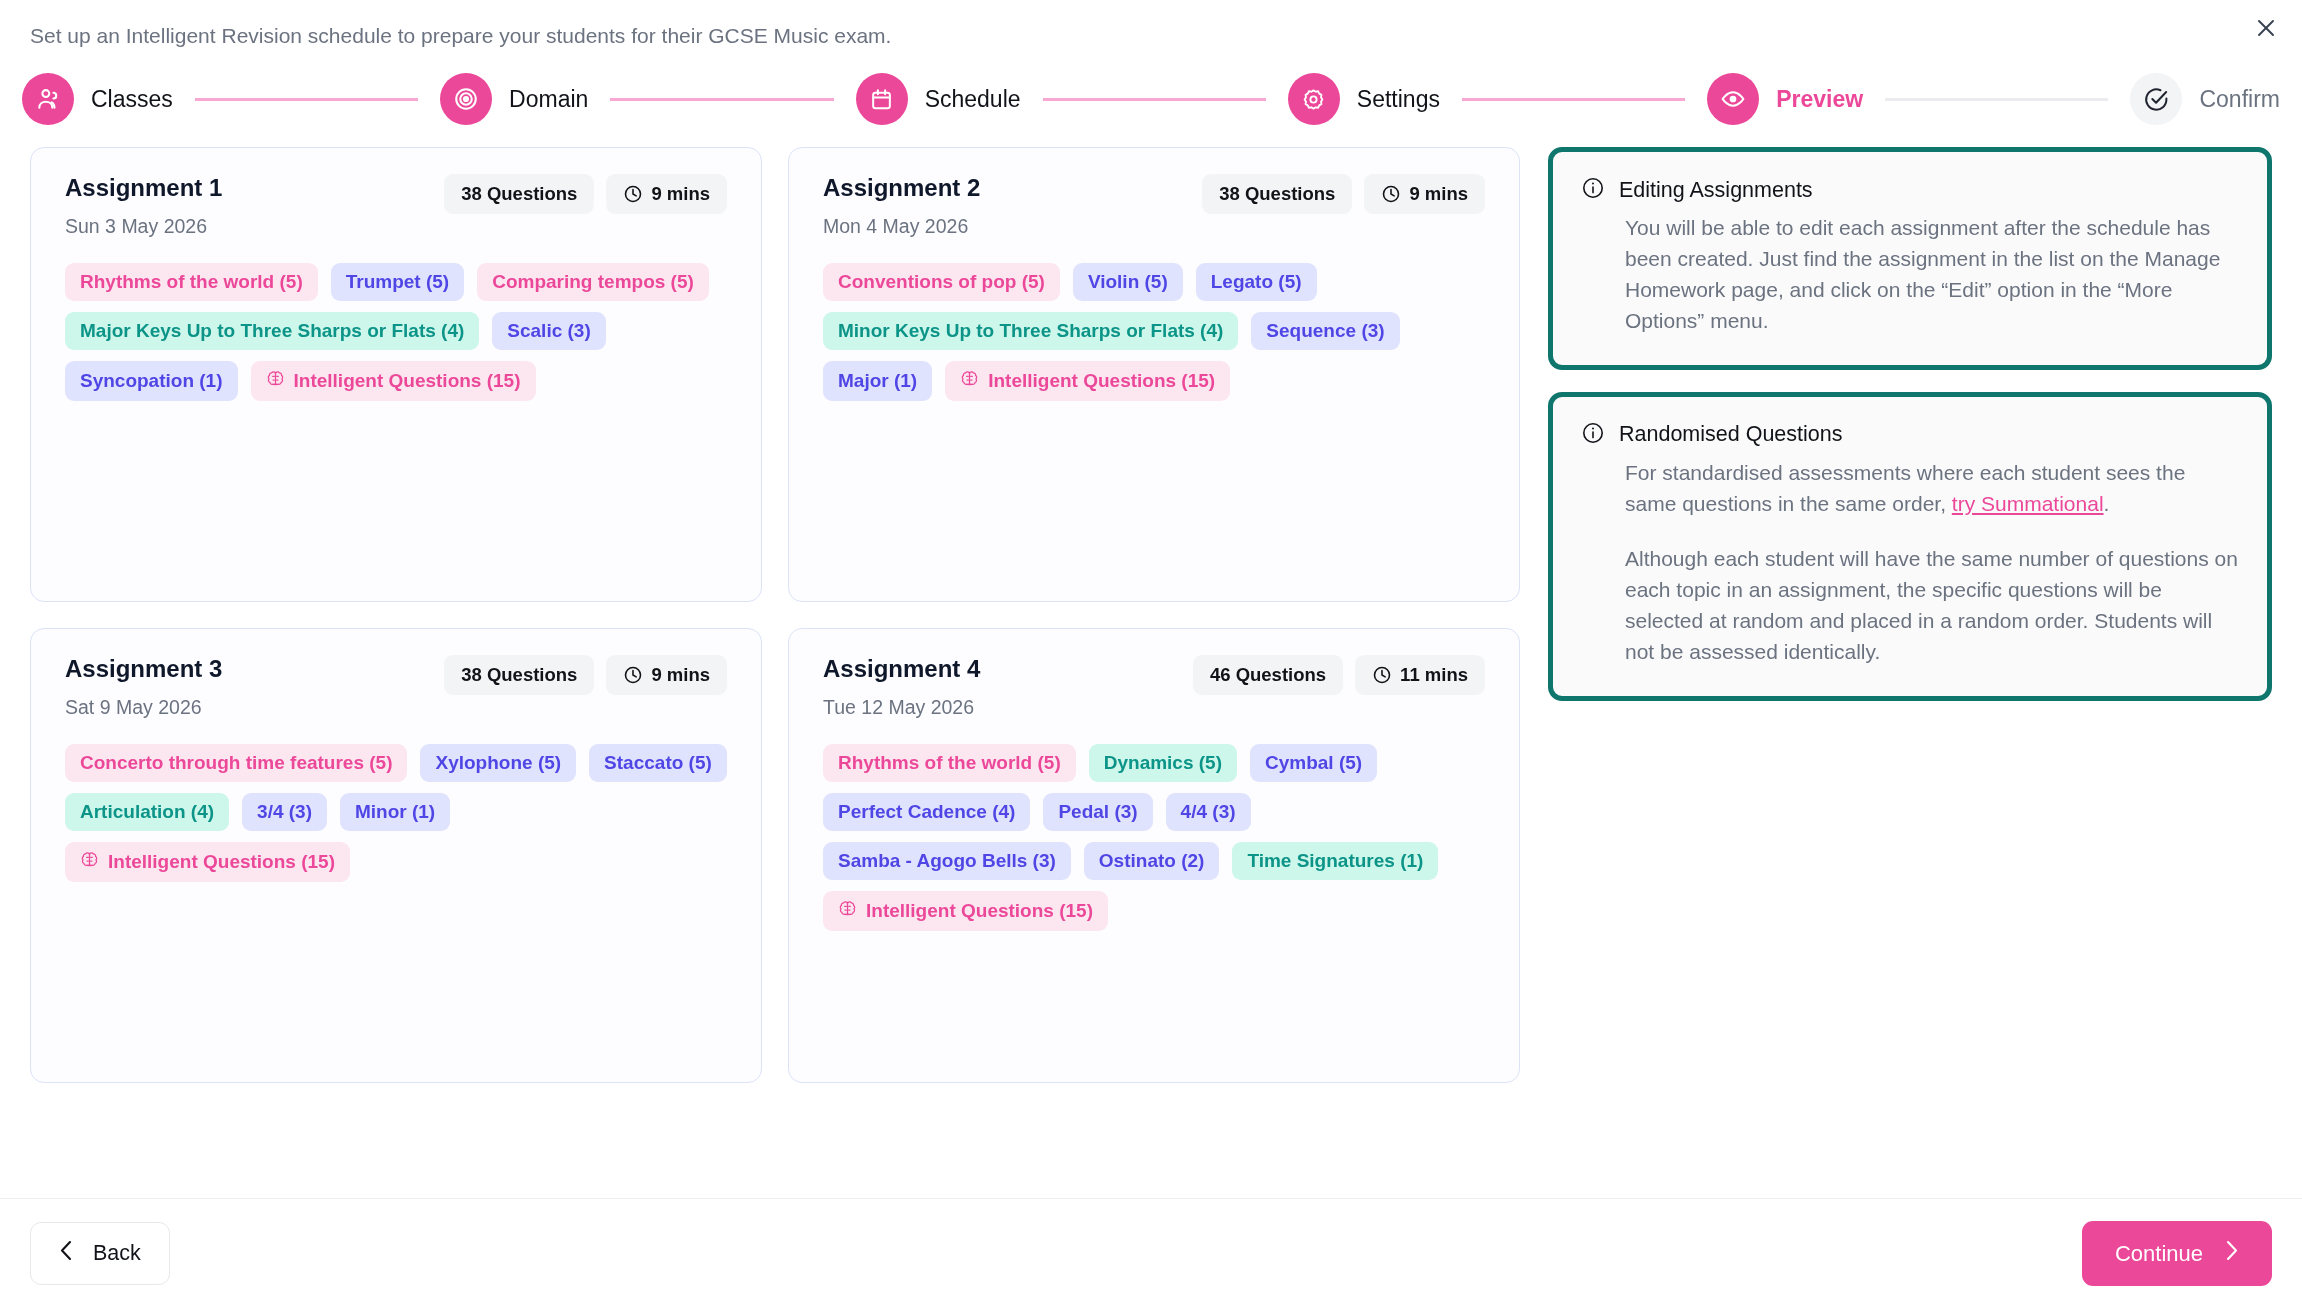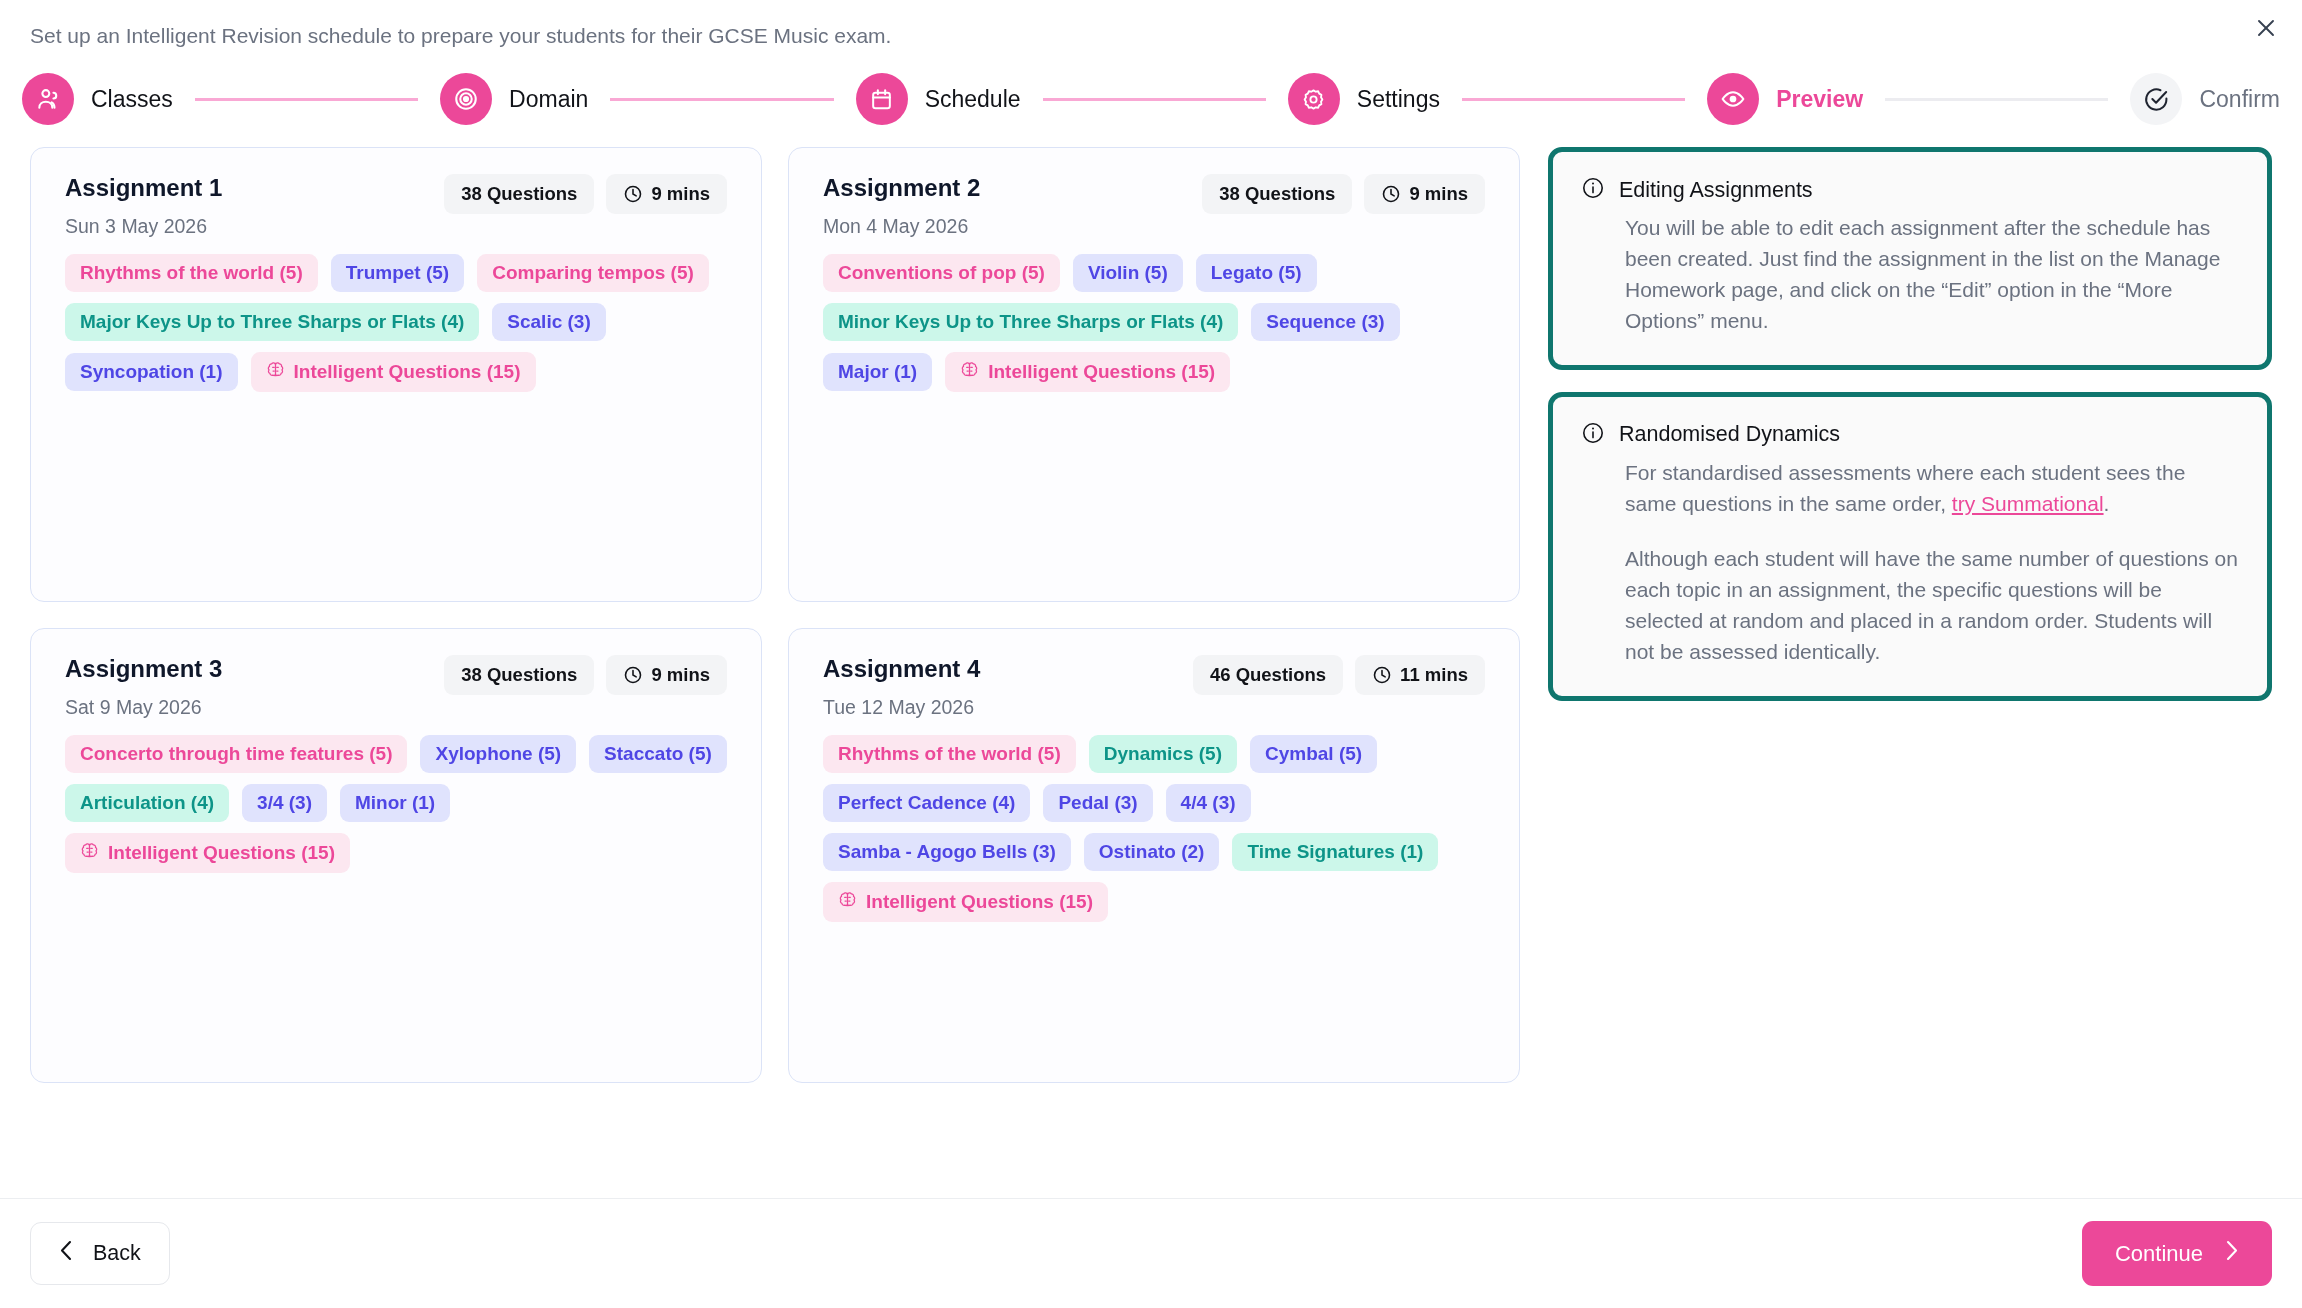--- a/index.html
+++ b/index.html
@@ -70,21 +70,21 @@
   .acard-meta  { margin-left:auto; display:flex; gap: 12px; align-items:center; }
   .pill {
     background:#f3f4f6; color:#111318;
     font-size: 18.5px; font-weight: 700;
     border-radius: 9px; padding: 9px 17px;
     display:flex; align-items:center; gap: 8px;
     white-space: nowrap;
   }
   .clock-ico { display:flex; }
 
-  .tags { display:flex; flex-wrap:wrap; gap: 11px 13px; margin-top: 16px; align-items: center; }
+  .tags { display:flex; flex-wrap:wrap; gap: 11px 13px; margin-top: 25px; }
   .tag {
     font-size: 19px; font-weight: 700;
     border-radius: 9px; padding: 8px 15px;
     white-space: nowrap;
     display:flex; align-items:center; gap: 9px;
   }
   .tag.pink   { background:#fce7f0; color:#EC4899; }
   .tag.indigo { background:#e0e3fd; color:#4f46e5; }
   .tag.teal   { background:#ccf7ea; color:#0d9488; }
 
@@ -430,21 +430,21 @@
             <p>You will be able to edit each assignment after the schedule has been created. Just find the assignment in the list on the Manage Homework page, and click on the “Edit” option in the “More Options” menu.</p>
           </div>
         </div>
         <div class="info">
           <div class="info-head">
             <span><svg width="24" height="24" viewBox="0 0 24 24" fill="none" stroke="#111318" stroke-width="1.6" stroke-linecap="round">
                 <circle cx="12" cy="12" r="9.2"></circle>
                 <line x1="12" y1="11" x2="12" y2="16.6"></line>
                 <circle cx="12" cy="7.6" r="1" fill="#111318" stroke="none"></circle>
               </svg></span>
-            <span class="info-title">Randomised Dynamics</span>
+            <span class="info-title">Randomised Questions</span>
           </div>
           <div class="info-body">
             <p><span>For standardised assessments where each student sees the same questions in the same order, </span><a class="link" href="#">try Summational</a><span>.</span></p>
             <p>Although each student will have the same number of questions on each topic in an assignment, the specific questions will be selected at random and placed in a random order. Students will not be assessed identically.</p>
           </div>
         </div>
       </div>
   </div>
 
   <div class="footer">

